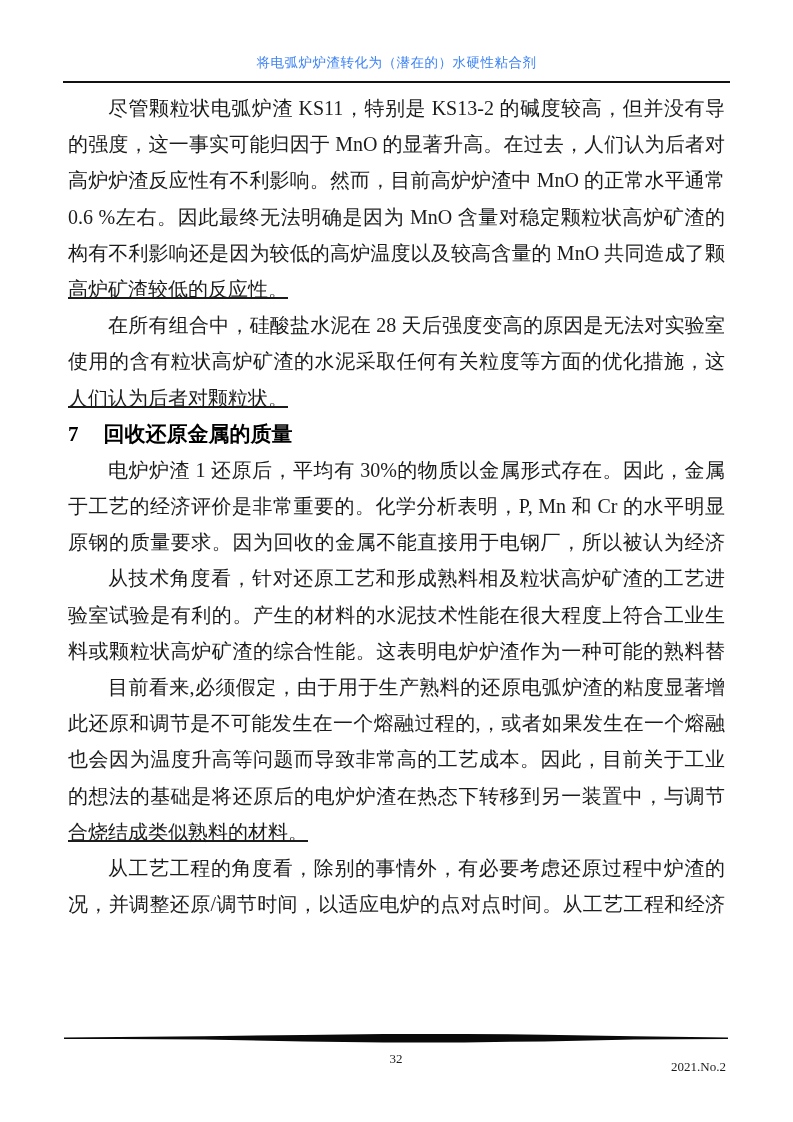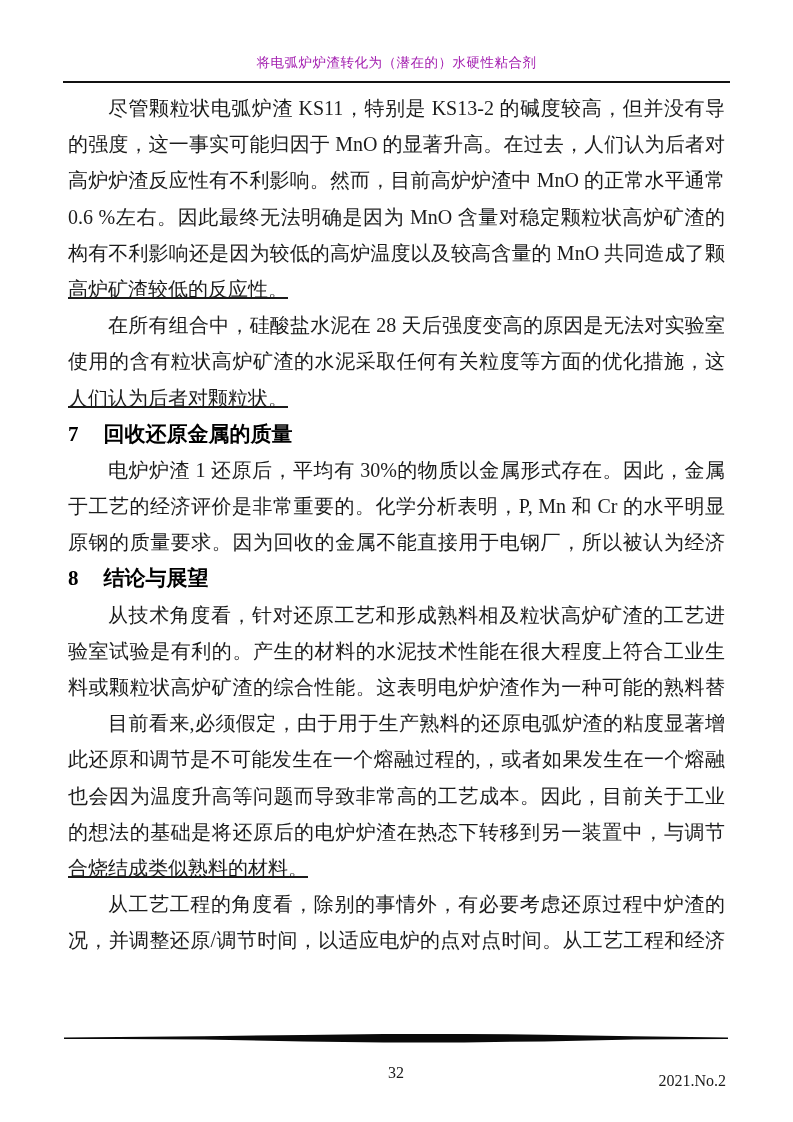--- a/index.html
+++ b/index.html
@@ -17,21 +17,21 @@
     width: 793px;
     height: 1122px;
     background: #ffffff;
     padding: 54px 68px 0 68px;
   }
   .doc-header { position: relative; }
   .doc-title {
     text-align: center;
     font-size: 13.5px;
     line-height: 18px;
-    color: #a21caf;
+    color: #3b82f6;
     letter-spacing: 0.5px;
   }
   .header-rule {
     height: 0;
     border-bottom: 2px solid #111111;
     margin: 9px -5px 0 -5px;
   }
   .doc-body {
     margin-top: 7px;
     width: 657px;
@@ -65,23 +65,23 @@
   .doc-footer {
     position: absolute;
     left: 64px;
     top: 1033px;
     width: 664px;
   }
   .footer-rule-svg { display: block; width: 664px; height: 11px; }
   .footer-row {
     position: relative;
     width: 100%;
-    margin-top: 20px;
+    margin-top: 7px;
     height: 16px;
-    font-size: 16px;
+    font-size: 13px;
     color: #1a1a1a;
   }
   .page-number {
     position: absolute;
     left: 0; right: 0;
     text-align: center;
   }
   .issue-label {
     position: absolute;
     right: 2px;
@@ -111,21 +111,20 @@
         <div class="body-line indent">在所有组合中，硅酸盐水泥在 28 天后强度变高的原因是无法对实验室试验中</div>
         <div class="body-line">使用的含有粒状高炉矿渣的水泥采取任何有关粒度等方面的优化措施，这与高炉</div>
         <div class="body-line para-end">人们认为后者对颗粒状。</div>
       </div>
       <div class="section-heading"><span class="h-num">7</span><span>回收还原金属的质量</span></div>
       <div class="paragraph">
         <div class="body-line indent">电炉炉渣 1 还原后，平均有 30%的物质以金属形式存在。因此，金属质量对</div>
         <div class="body-line">于工艺的经济评价是非常重要的。化学分析表明，P, Mn 和 Cr 的水平明显高于对</div>
         <div class="body-line">原钢的质量要求。因为回收的金属不能直接用于电钢厂，所以被认为经济价值较</div>
       </div>
-      <div class="section-heading"><span class="h-num">8</span><span>结论与展望</span></div>
       <div class="paragraph">
         <div class="body-line indent">从技术角度看，针对还原工艺和形成熟料相及粒状高炉矿渣的工艺进行的实</div>
         <div class="body-line">验室试验是有利的。产生的材料的水泥技术性能在很大程度上符合工业生产的熟</div>
         <div class="body-line">料或颗粒状高炉矿渣的综合性能。这表明电炉炉渣作为一种可能的熟料替代品具</div>
       </div>
       <div class="paragraph">
         <div class="body-line indent">目前看来,必须假定，由于用于生产熟料的还原电弧炉渣的粘度显著增加，因</div>
         <div class="body-line">此还原和调节是不可能发生在一个熔融过程的,，或者如果发生在一个熔融过程，</div>
         <div class="body-line">也会因为温度升高等问题而导致非常高的工艺成本。因此，目前关于工业化实施</div>
         <div class="body-line">的想法的基础是将还原后的电炉炉渣在热态下转移到另一装置中，与调节材料混</div>

